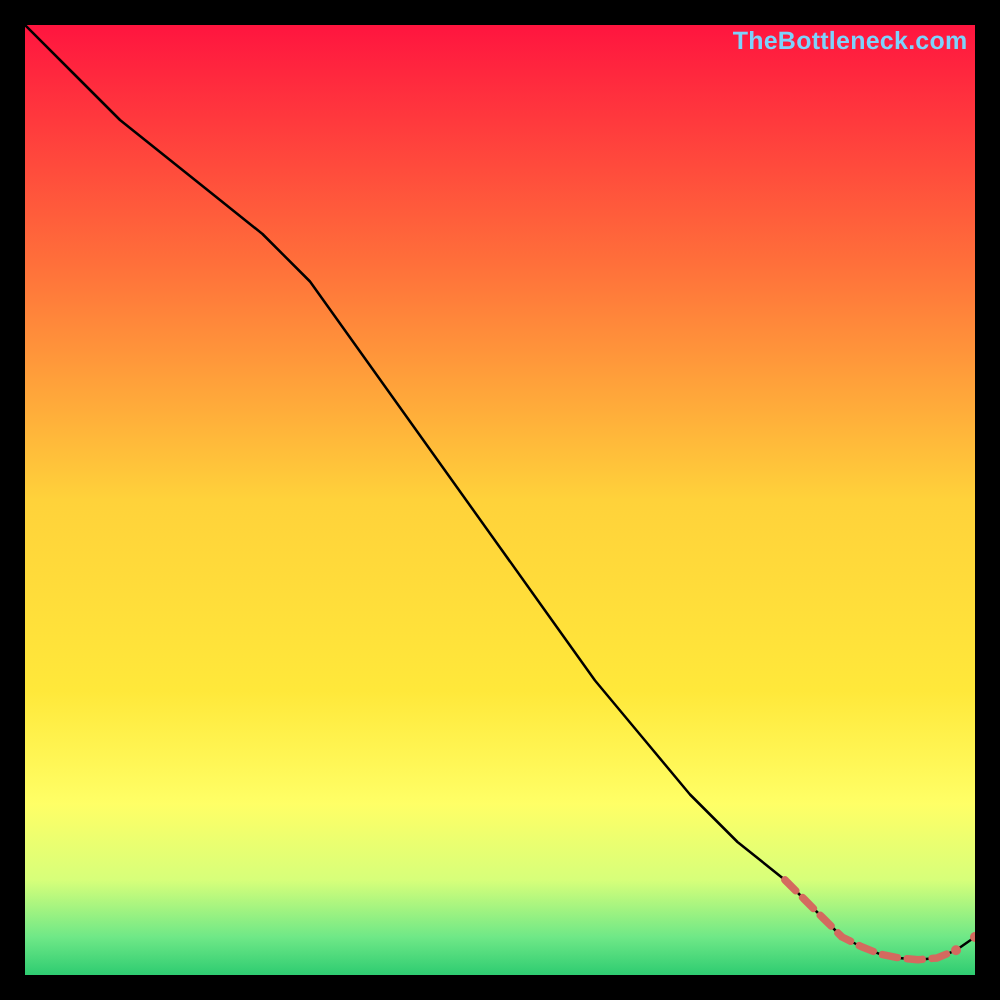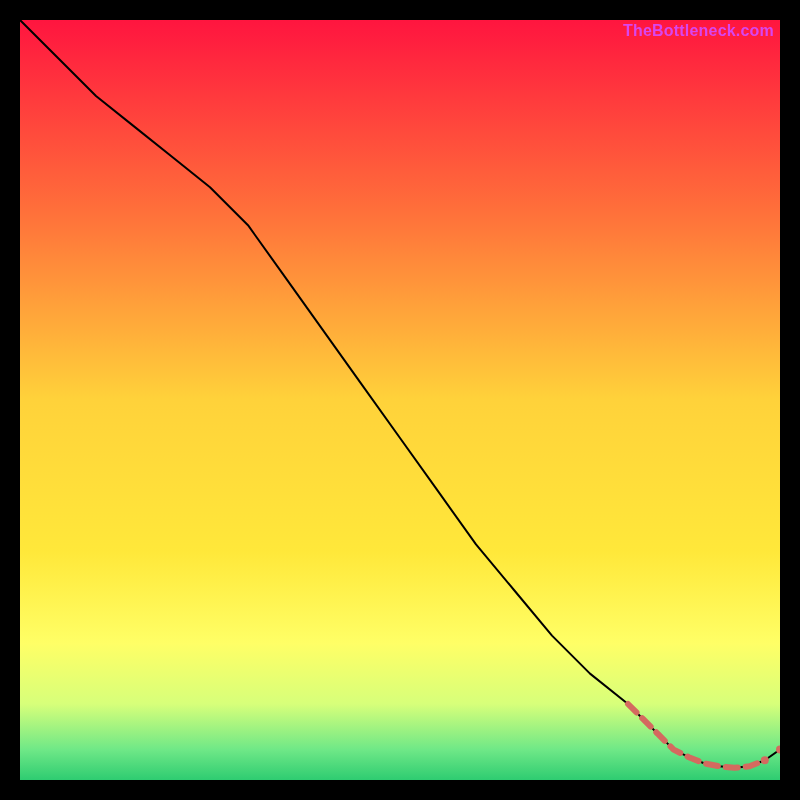--- a/index.html
+++ b/index.html
@@ -23,23 +23,23 @@
     position: absolute;
     top: 0;
     left: 0;
     width: 760px;
     height: 760px;
   }
   .watermark {
     position: absolute;
     top: 2px;
     right: 6px;
-    font-size: 16px;
+    font-size: 20px;
     font-weight: 600;
-    color: #d946ef;
+    color: #7dd3fc;
     letter-spacing: 0.2px;
     user-select: none;
   }
   svg {
     display: block;
   }
 </style>
 </head>
 <body>
 

